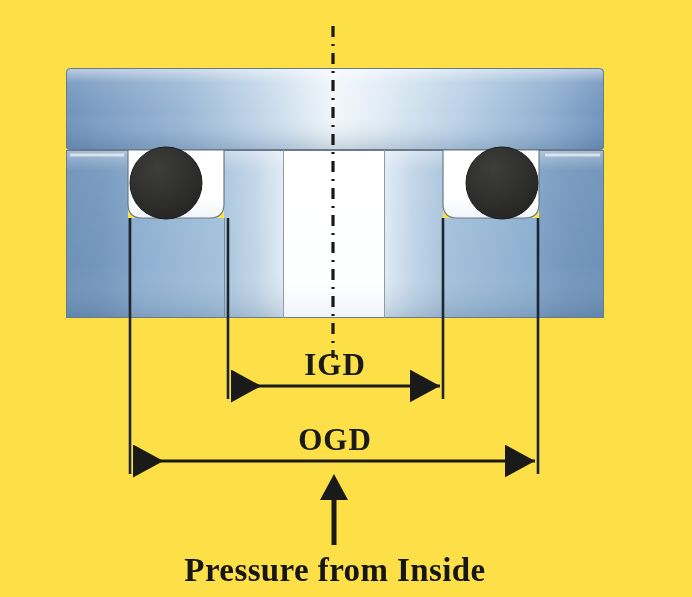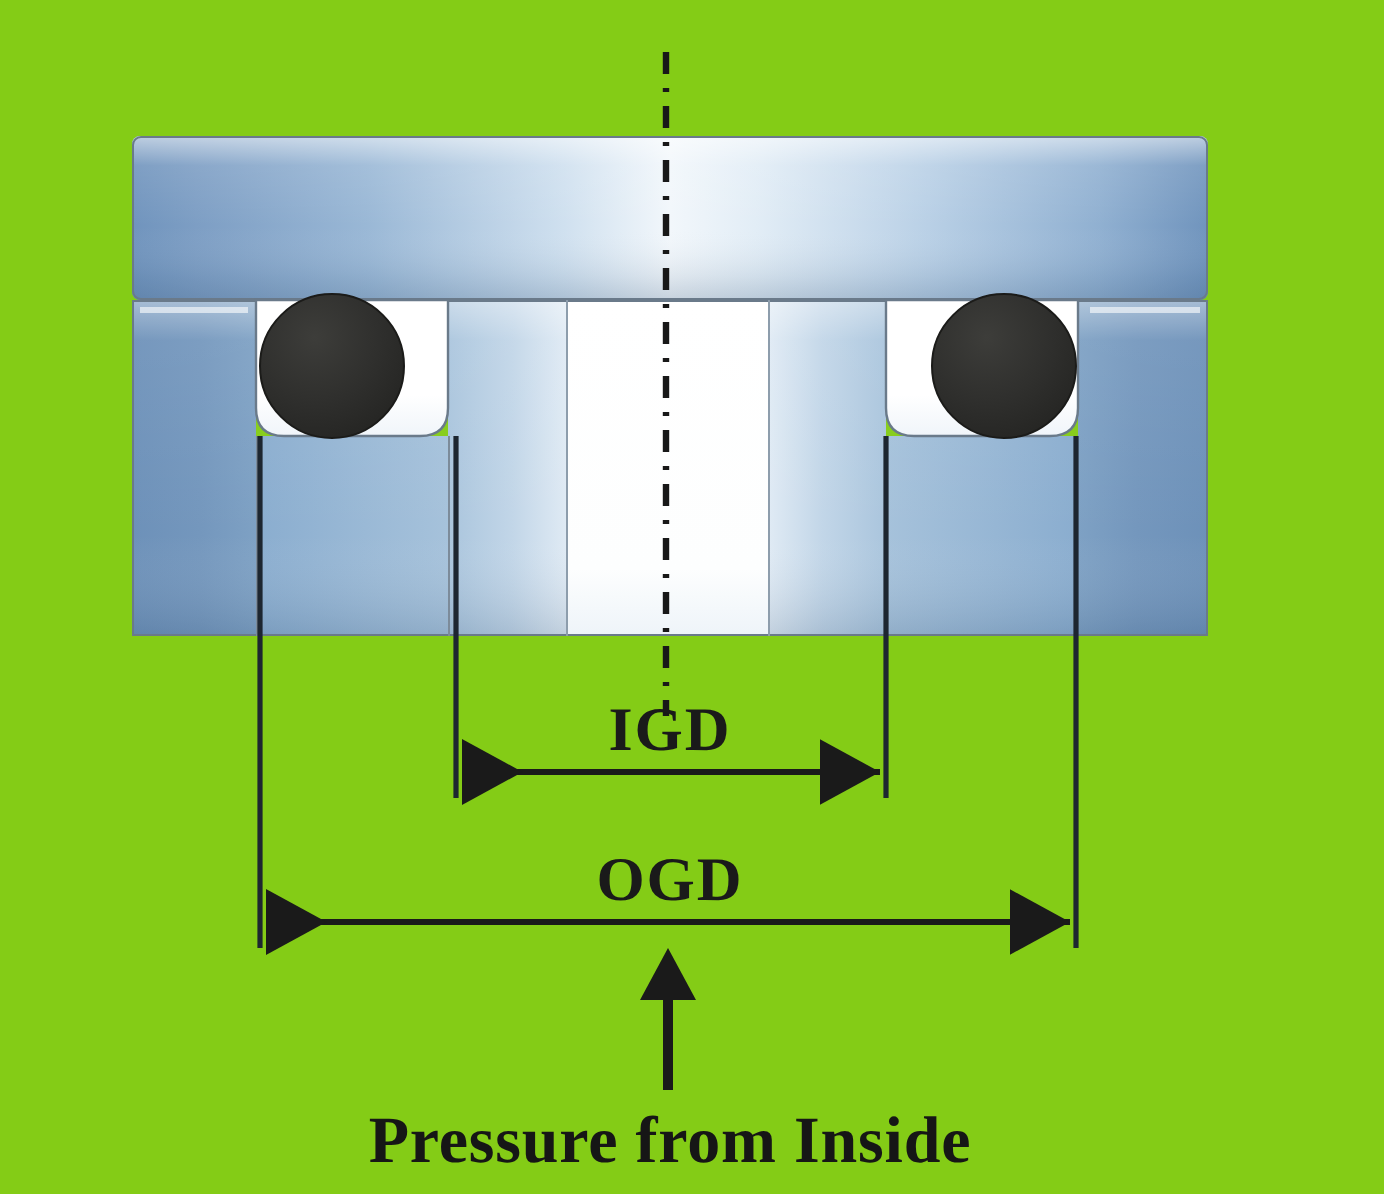--- a/index.html
+++ b/index.html
@@ -4,21 +4,21 @@
 <style>
   html, body {
     margin: 0;
     padding: 0;
     background: #ffffff;
   }
   #root {
     position: relative;
     width: 692px;
     height: 597px;
-    background: #84cc16;
+    background: #fde047;
     overflow: hidden;
     font-family: "Liberation Serif", serif;
   }
   #diagram-svg {
     position: absolute;
     left: 0;
     top: 0;
     display: block;
   }
   .dim-label {

